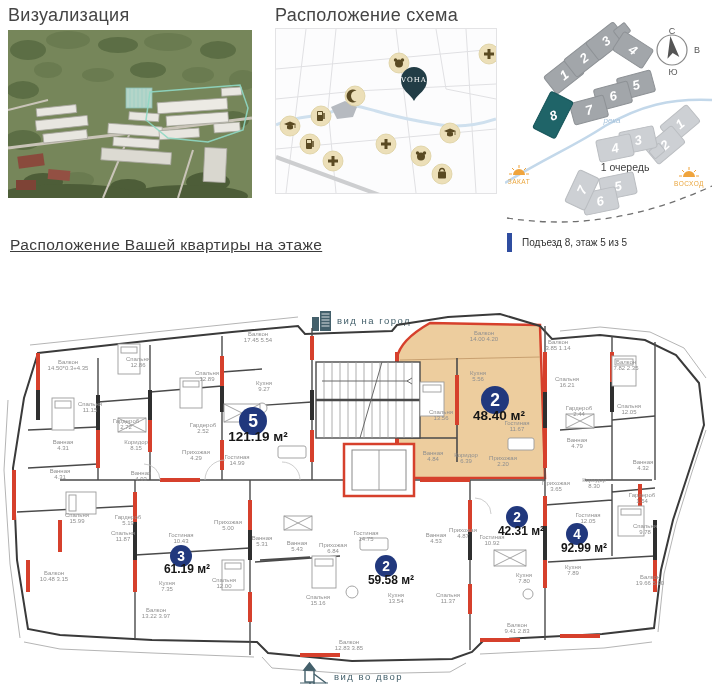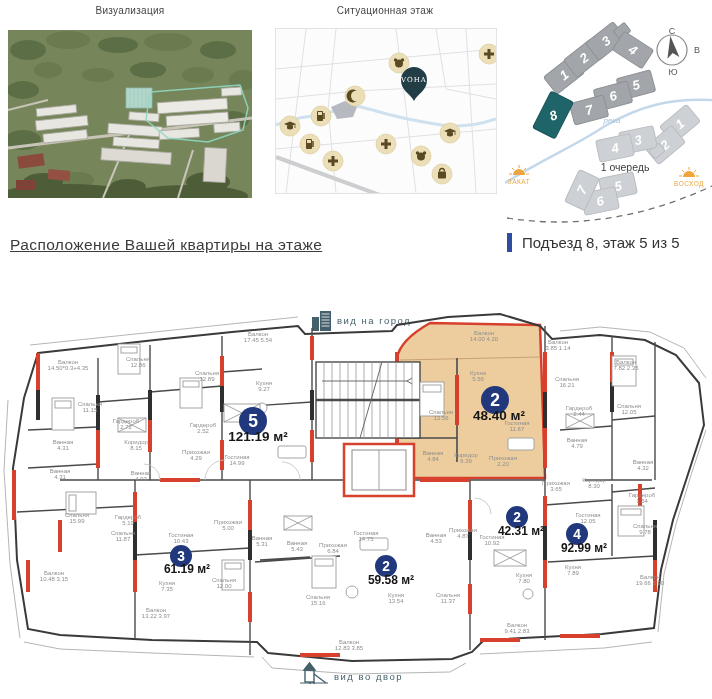--- a/index.html
+++ b/index.html
@@ -1,39 +1,39 @@
 <!DOCTYPE html>
 <html><head>
 <meta charset="utf-8">
 <style>
   html,body{margin:0;padding:0;background:#fff;}
   .page{position:relative;width:712px;height:699px;background:#fff;overflow:hidden;
         font-family:"Liberation Sans",sans-serif;color:#3a3a3a;}
-  .panel-title{position:absolute;top:5px;width:100%;text-align:center;font-size:10px;
+  .panel-title{position:absolute;top:5px;width:100%;font-size:18px;
         color:#454545;letter-spacing:.3px;}
   .panel{position:absolute;top:0;}
   .viz-panel{left:8px;width:244px;height:200px;}
   .viz-img{position:absolute;top:30px;left:0;}
   .map-panel{left:275px;width:220px;height:200px;}
   .map-img{position:absolute;top:28px;left:0;border:1px solid #e3e3e5;background:#fcfcfd;}
   .blk-panel{left:505px;width:207px;height:228px;}
   .blk-svg{position:absolute;top:26px;left:0;}
   #blockLayer{position:absolute;top:26px;left:0;width:207px;height:202px;}
   .blk{position:absolute;display:flex;align-items:center;justify-content:center;
        border-radius:3px;color:#fff;font-weight:bold;font-style:italic;font-size:13px;}
   .p2{background:#a2a6aa;border:1px solid #8e9296;}
   .p1{background:#cdd0d4;border:1px solid #babdc1;}
   .hl{background:#1f6468;border:1px solid #17555a;}
   .hl span{display:inline-block;transform:rotate(40deg);}
   .mini{border-radius:2px;}
   .section-head{position:absolute;left:10px;top:236px;font-size:15.5px;color:#3c3c3c;
        letter-spacing:.4px;text-decoration:underline;}
   .unit-info{position:absolute;left:507px;top:233px;border-left:5px solid #2f4da0;
        padding-left:10px;line-height:19px;}
-  .unit-info div{font-size:15px;font-weight:500;color:#333;}
+  .unit-info div{font-size:10px;font-weight:500;color:#333;}
   .fp{position:absolute;left:0;top:299px;}
   svg{font-family:"Liberation Sans",sans-serif;}
   svg text.rm{fill:#8f8f8f;font-size:6px;text-anchor:middle;}
   svg text.bn{fill:#fff;font-weight:bold;text-anchor:middle;}
   svg text.ba{fill:#161616;font-weight:bold;text-anchor:middle;}
   svg text.viewlbl{fill:#44606b;font-size:9.5px;letter-spacing:1.5px;}
   svg text.cmp{fill:#555;font-size:9px;text-anchor:middle;}
   svg text.riv{fill:#a8c4dc;font-size:8px;font-style:italic;text-anchor:middle;}
   svg text.phase{fill:#3f3f3f;font-size:10.5px;text-anchor:middle;}
   svg text.sunlbl{fill:#eaa63e;font-size:6.5px;text-anchor:middle;letter-spacing:.5px;}
@@ -107,21 +107,21 @@
       </g>
       <g>
         <rect x="118" y="58" width="26" height="20" fill="#bfe3dd" opacity="0.85" stroke="#8fc8c0" stroke-width="0.8"></rect>
         <path d="M122 58 v20 M126 58 v20 M130 58 v20 M134 58 v20 M138 58 v20" stroke="#8fc8c0" stroke-width="0.5"></path>
       </g>
       <path d="M142 62 L232 55 L240 78 L235 100 L200 112 L160 108 L138 90 Z" fill="none" stroke="#8fd8c4" stroke-width="1.5" opacity="0.9"></path>
     </svg>
   </div>
 
   <div class="panel map-panel">
-    <div class="panel-title">Ситуационная этаж</div>
+    <div class="panel-title">Расположение схема</div>
     <svg class="map-img" width="220" height="164" viewBox="0 0 220 164">
       <rect width="220" height="164" fill="#fcfcfd"></rect>
       <g stroke="#e0e0e3" stroke-width="1" fill="none">
         <path d="M30 0 L10 164"></path>
           <path d="M60 0 L52 80 L60 164"></path>
           <path d="M0 40 L220 20"></path>
         <path d="M0 70 L80 62 L220 55"></path>
           <path d="M120 0 L130 80 L140 164"></path>
         <path d="M160 0 L170 60 L220 70"></path>
           <path d="M0 120 L220 100"></path>

